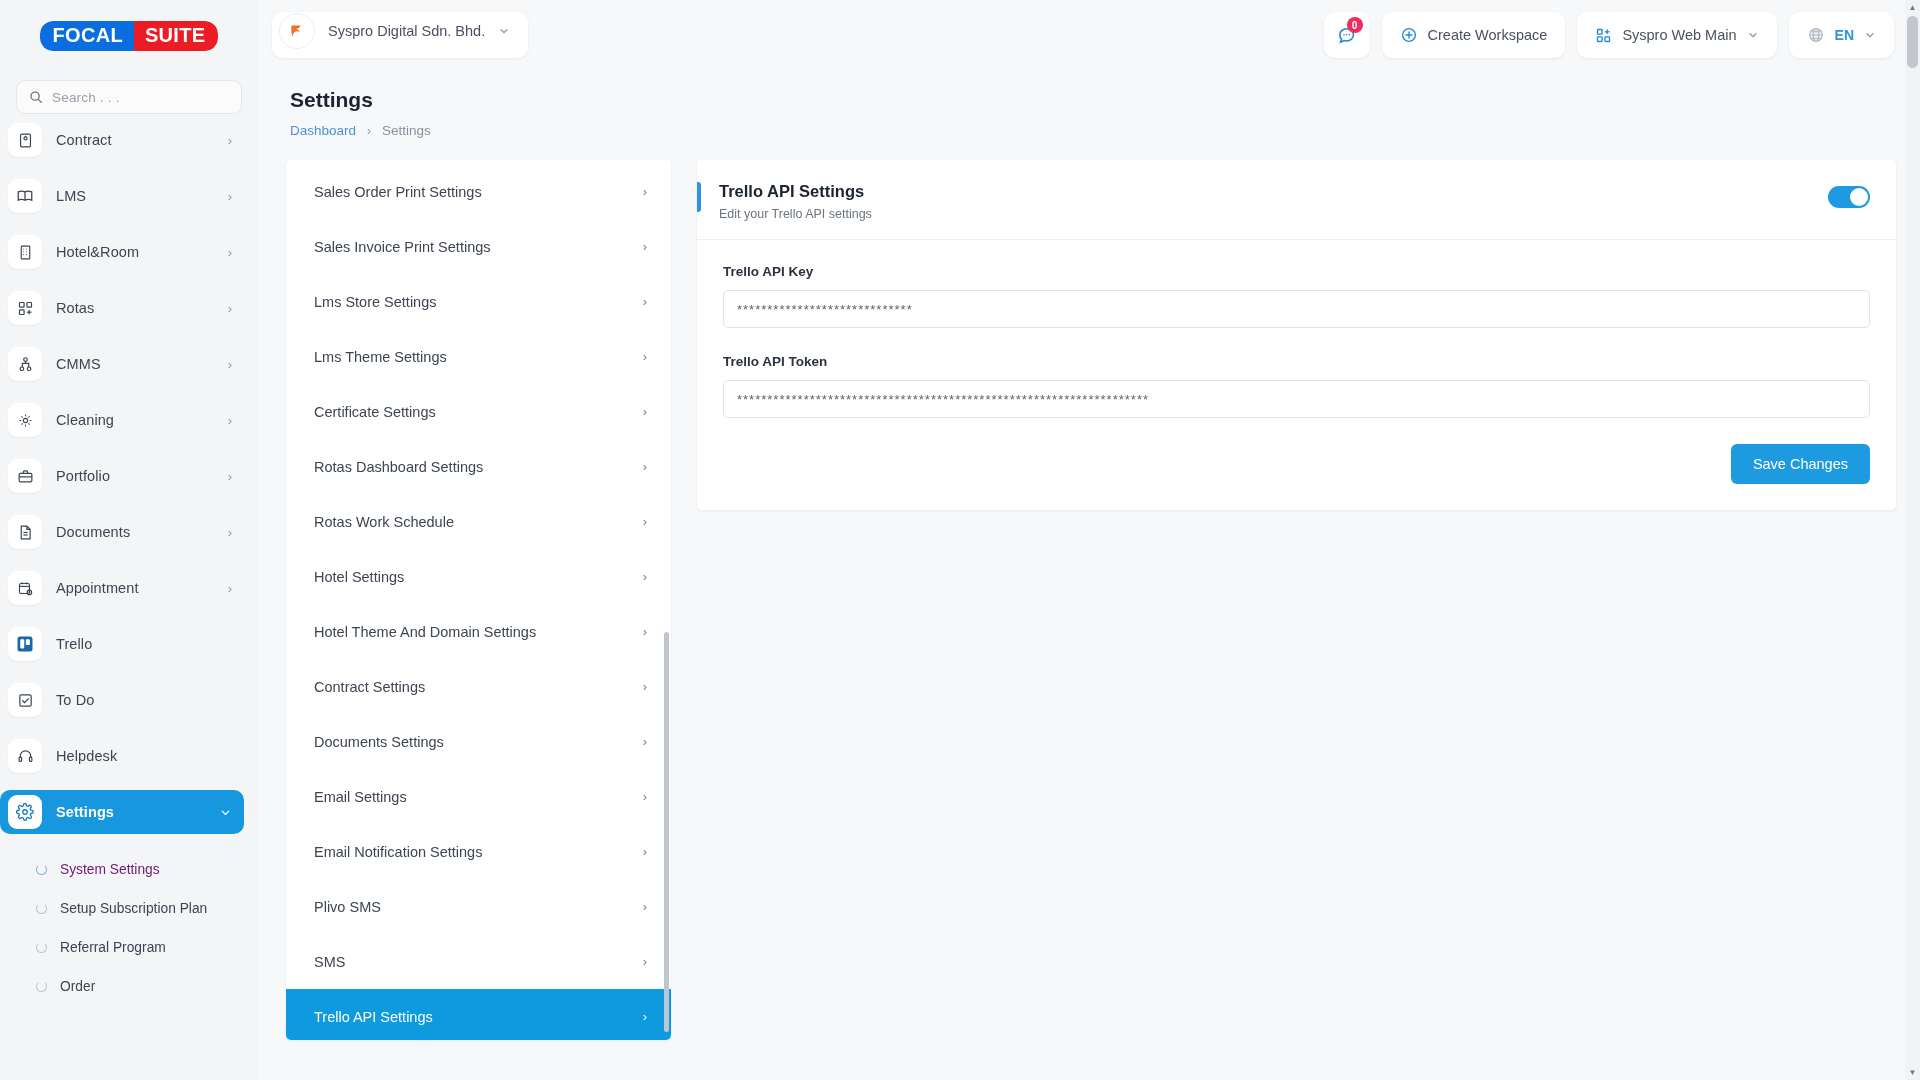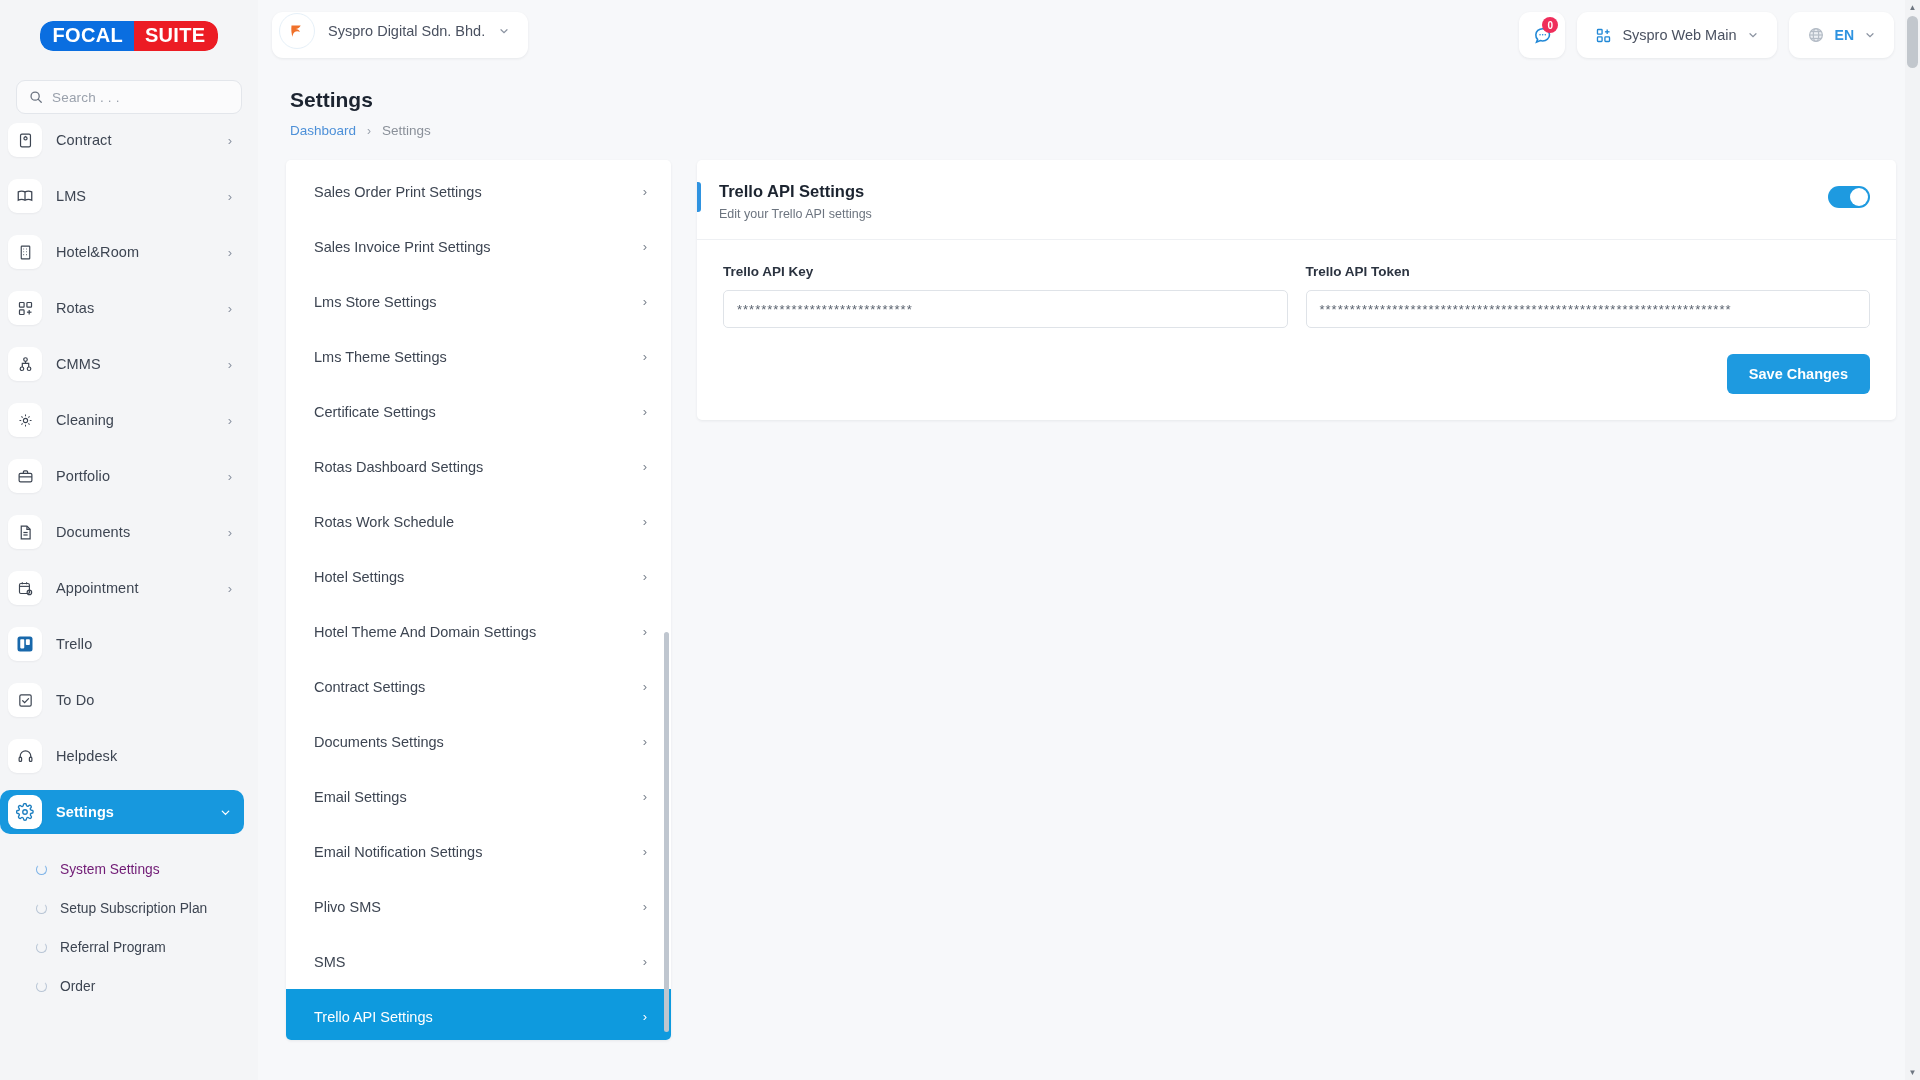--- a/index.html
+++ b/index.html
@@ -154,33 +154,33 @@
   .panel-title { font-size: 16.5px; font-weight: bold; color: #1c2430; }
   .panel-sub { font-size: 12.5px; color: #6c747f; margin-top: 6px; }
   .toggle {
     width: 42px; height: 22px; border-radius: 12px; background: #1e9ae0;
     position: relative; cursor: pointer; margin-top: 4px; flex: 0 0 42px;
   }
   .toggle .knob {
     position: absolute; top: 2px; right: 2px; width: 18px; height: 18px;
     border-radius: 50%; background: #fff;
   }
-  .panel-body { padding: 24px 26px 10px 26px; display: flex; gap: 18px; }
+  .panel-body { padding: 24px 26px 10px 26px; display: flex; gap: 26px; flex-direction: column; }
   .field { flex: 1; }
   .field-label { font-size: 13.5px; font-weight: bold; color: #2b3340; }
   .field-input {
     margin-top: 11px; height: 38px; border: 1px solid #dfe3e8; border-radius: 5px;
     background: #fff; display: flex; align-items: center; padding: 0 13px;
     font-size: 13px; color: #5c6470; letter-spacing: 1px; overflow: hidden;
     white-space: nowrap; cursor: text;
   }
   .panel-foot { padding: 16px 26px 26px 26px; display: flex; justify-content: flex-end; }
   .btn-primary {
     background: #1e9ae0; color: #fff; border: none; border-radius: 6px;
-    padding: 0 22px; height: 40px; font-size: 14.5px; font-weight: bold;
+    padding: 0 22px; height: 40px; font-size: 14.5px; font-weight: normal;
     cursor: pointer; font-family: "Liberation Sans", sans-serif;
   }
 
   
   .page-scroll {
     position: absolute; top: 0; right: 0; width: 15px; height: 1080px; background: #f2f3f5;
   }
   .page-scroll .arrow-up, .page-scroll .arrow-dn {
     position: absolute; left: 0; width: 15px; height: 15px;
     display: flex; align-items: center; justify-content: center; font-size: 8px; color: #6e7681;
@@ -441,20 +441,30 @@
           <svg width="21" height="21" viewBox="0 0 24 24" fill="none" stroke="#2188d6" stroke-width="1.8">
             <path d="M20 11.2c0 3.9-3.5 7-7.8 7-.9 0-1.8-.1-2.6-.4L5.2 19.5l1.2-3.1A6.7 6.7 0 014.4 11.2c0-3.9 3.5-7 7.8-7s7.8 3.1 7.8 7z"></path>
             <circle cx="9.2" cy="11.2" r=".9" fill="#2188d6" stroke="none"></circle>
             <circle cx="12.2" cy="11.2" r=".9" fill="#2188d6" stroke="none"></circle>
             <circle cx="15.2" cy="11.2" r=".9" fill="#2188d6" stroke="none"></circle>
             </svg>
         </span>
         <span class="badge">0</span>
       </div>
 
+      <div class="txt-pill">
+        <span>
+          <svg width="18" height="18" viewBox="0 0 24 24" fill="none" stroke="#2188d6" stroke-width="1.8" stroke-linecap="round">
+              <circle cx="12" cy="12" r="8.5"></circle>
+              <line x1="12" y1="8" x2="12" y2="16"></line>
+            <line x1="8" y1="12" x2="16" y2="12"></line>
+            </svg>
+        </span>
+        <span>Create Workspace</span>
+      </div>
 
       <div class="txt-pill">
         <span>
           <svg width="17" height="17" viewBox="0 0 24 24" fill="none" stroke="#2188d6" stroke-width="1.9">
             <rect x="3.5" y="3.5" width="6.5" height="6.5" rx="1"></rect>
             <rect x="3.5" y="14" width="6.5" height="6.5" rx="1"></rect>
             <rect x="14" y="14" width="6.5" height="6.5" rx="1"></rect>
             <line x1="17.2" y1="3.5" x2="17.2" y2="10"></line>
               <line x1="14" y1="6.8" x2="20.5" y2="6.8"></line>
             </svg>

